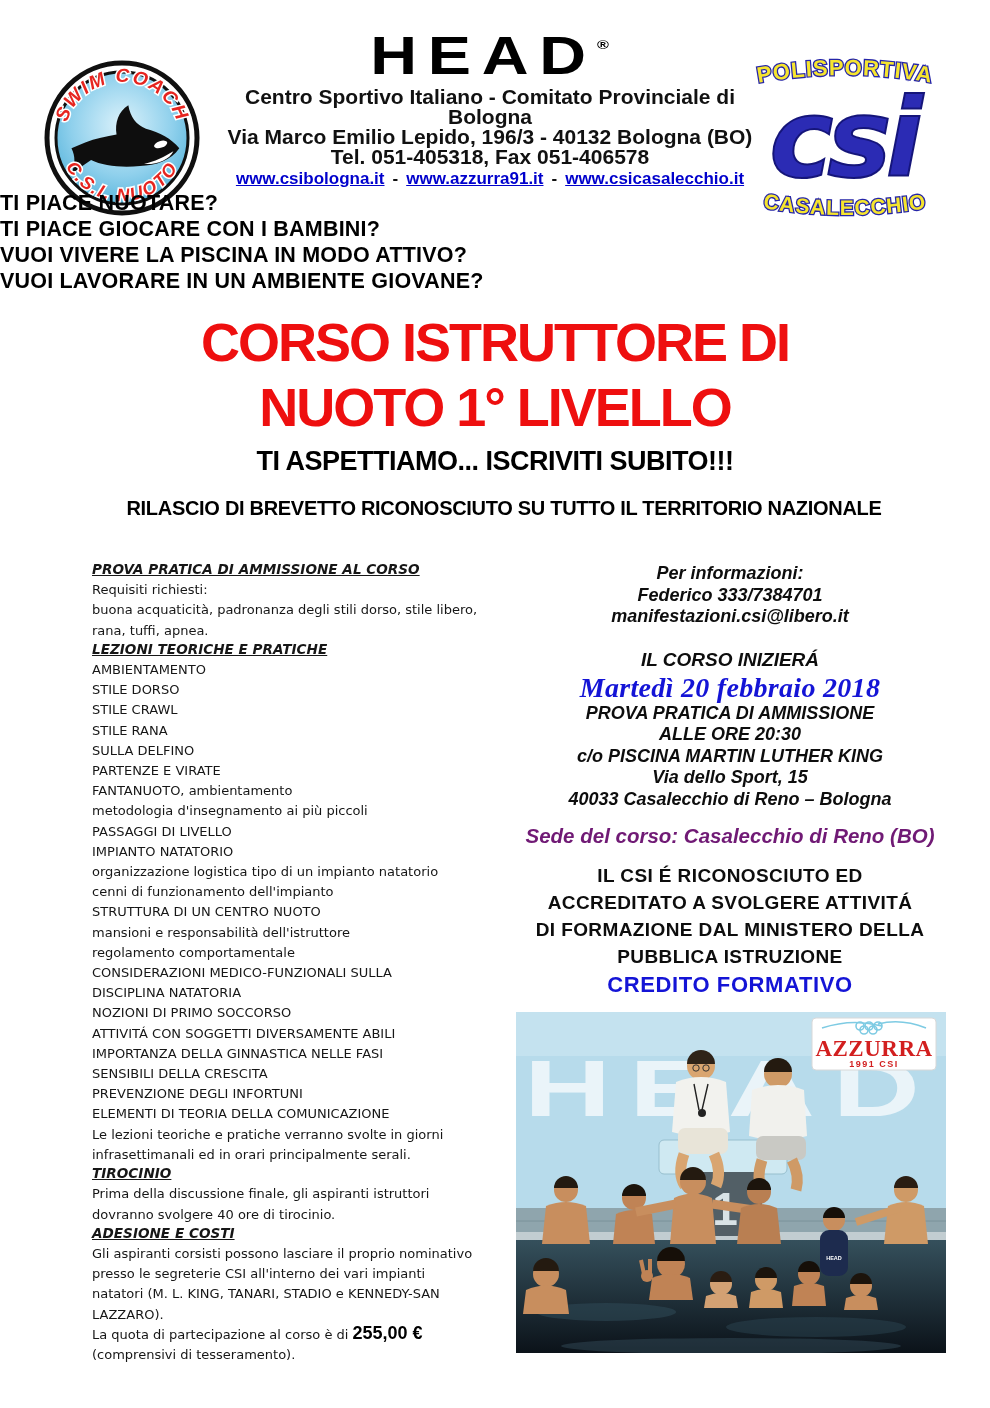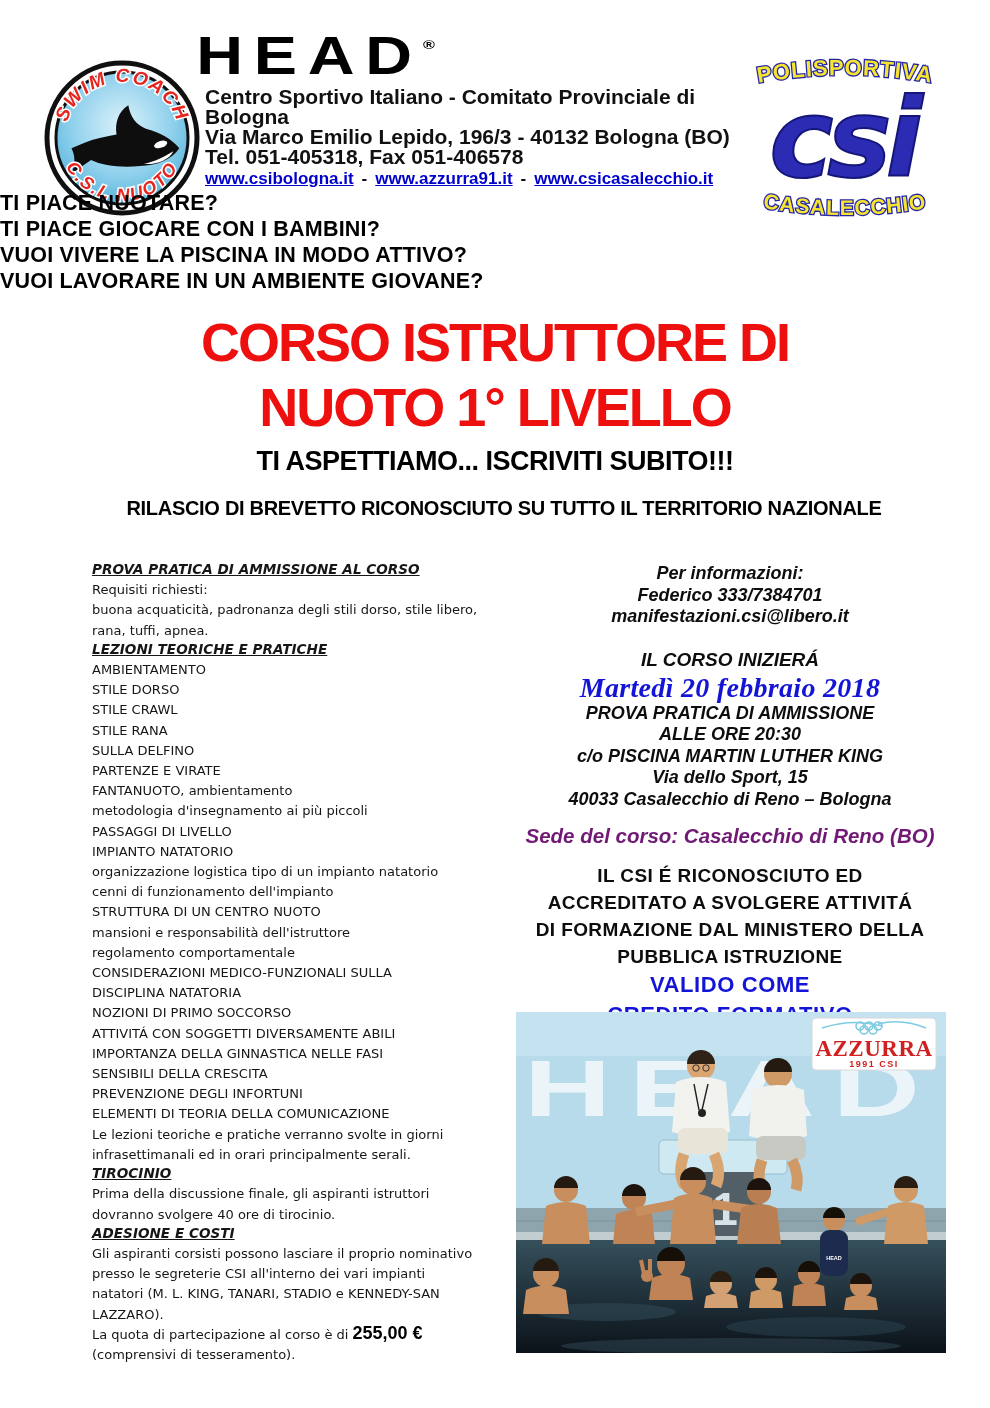--- a/index.html
+++ b/index.html
@@ -6,21 +6,21 @@
   html,body{margin:0;padding:0;}
   body{
     width:990px;height:1408px;position:relative;background:#ffffff;
     font-family:"Liberation Sans",sans-serif;color:#0d0d0d;overflow:hidden;
   }
   .abs{position:absolute;}
 
   
   #badge-left{left:44px;top:60px;width:156px;height:156px;}
   #badge-right{left:748px;top:54px;width:194px;height:180px;}
-  #header-center{left:205px;top:14px;width:570px;}
+  #header-center{left:205px;top:14px;width:570px;text-align:center;}
   .brand{display:inline-block;font-weight:900;font-size:60px;letter-spacing:10px;
          transform:scale(1.08,.88);transform-origin:center;line-height:60px;color:#000;}
   .brand .reg{font-size:15px;letter-spacing:0;vertical-align:28px;}
   .org-line{font-weight:bold;font-size:21px;line-height:20px;color:#111;}
   .links-row{margin-top:2px;font-weight:bold;font-size:17px;}
   .links-row a{color:#0000cc;text-decoration:underline;cursor:pointer;}
   .links-row .sep{color:#111;margin:0 8px;text-decoration:none;}
 
   
   #questions{left:0;top:190px;width:916px;text-align:left;}
@@ -250,21 +250,20 @@
     <div class="rc-line gap-md"><span></span></div>
 
     <div class="rc-line caps"><span>IL CSI É RICONOSCIUTO ED</span></div>
 
     <div class="rc-line caps"><span>ACCREDITATO A SVOLGERE ATTIVITÁ</span></div>
 
     <div class="rc-line caps"><span>DI FORMAZIONE DAL MINISTERO DELLA</span></div>
 
     <div class="rc-line caps"><span>PUBBLICA ISTRUZIONE</span></div>
 
-    <div class="rc-line blue-caps"><span>VALIDO COME</span></div>
 
     <div class="rc-line blue-caps"><span>CREDITO FORMATIVO</span></div>
   </div>
 
 <div id="photo" class="abs">
   <svg viewBox="0 0 430 341" width="430" height="341">
     <defs>
       <linearGradient id="waterG" x1="0" y1="0" x2="0" y2="1">
         <stop offset="0" stop-color="#35505c"></stop>
           <stop offset="1" stop-color="#0b1219"></stop>

